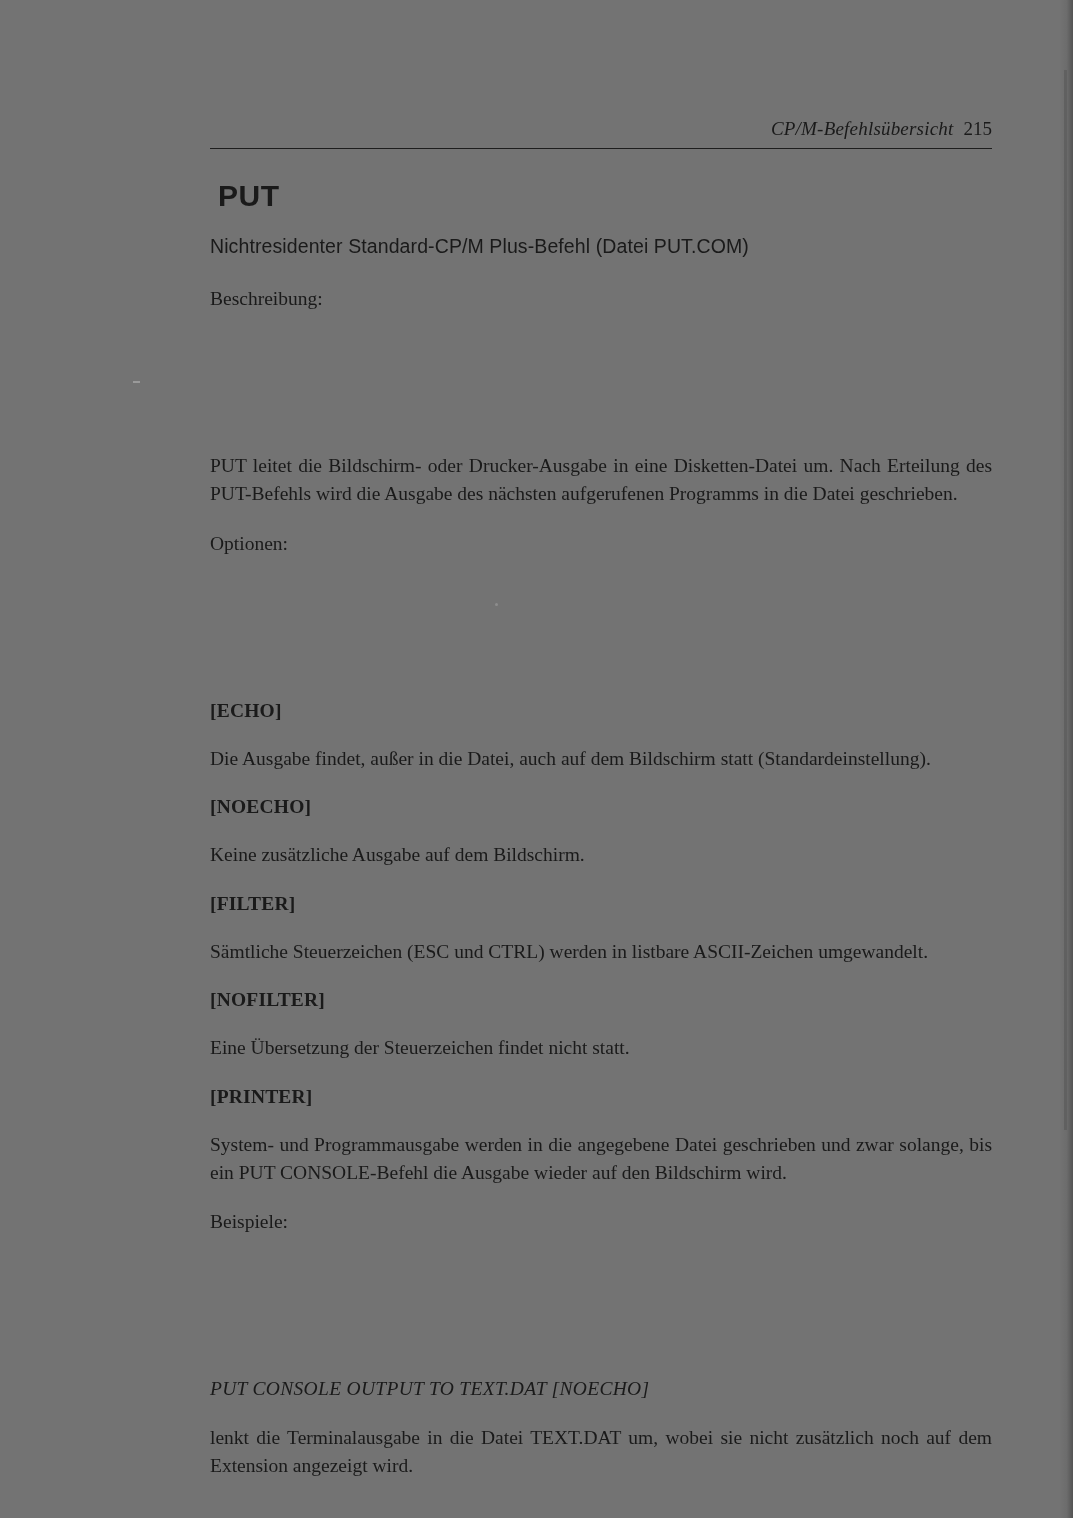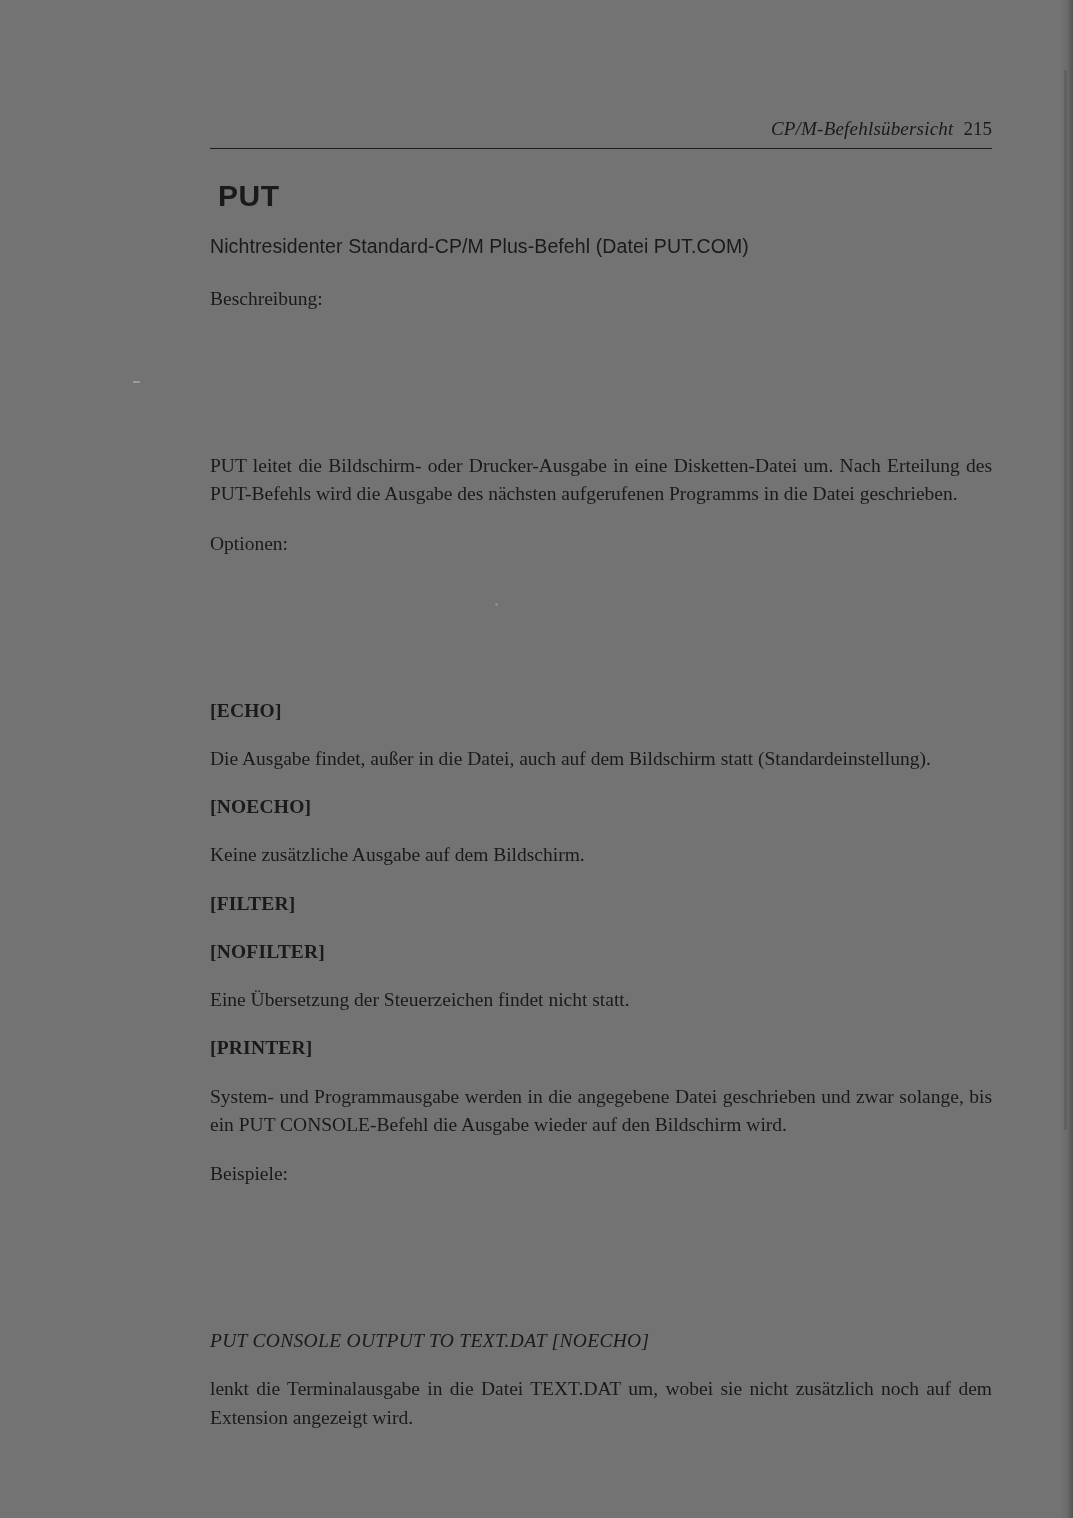--- a/index.html
+++ b/index.html
@@ -167,20 +167,21 @@
 
 
     <div class="row">
       <div class="label">Optionen:</div>
       <div class="body">
         <p class="opt">[ECHO]</p>
         <p class="plain">Die Ausgabe findet, außer in die Datei, auch auf dem Bildschirm statt (Standardeinstellung).</p>
         <p class="opt">[NOECHO]</p>
         <p class="plain">Keine zusätzliche Ausgabe auf dem Bildschirm.</p>
         <p class="opt">[FILTER]</p>
+        <p class="plain">Sämtliche Steuerzeichen (ESC und CTRL) werden in listbare ASCII-Zeichen umgewandelt.</p>
         <p class="opt">[NOFILTER]</p>
         <p class="plain">Eine Übersetzung der Steuerzeichen findet nicht statt.</p>
         <p class="opt">[PRINTER]</p>
         <p class="plain">System- und Programmausgabe werden in die angegebene Datei geschrieben und zwar solange, bis ein PUT CONSOLE-Befehl die Ausgabe wieder auf den Bildschirm wird.</p>
       </div>
     </div>
 
     <div class="row">
       <div class="label">Beispiele:</div>
       <div class="body">

